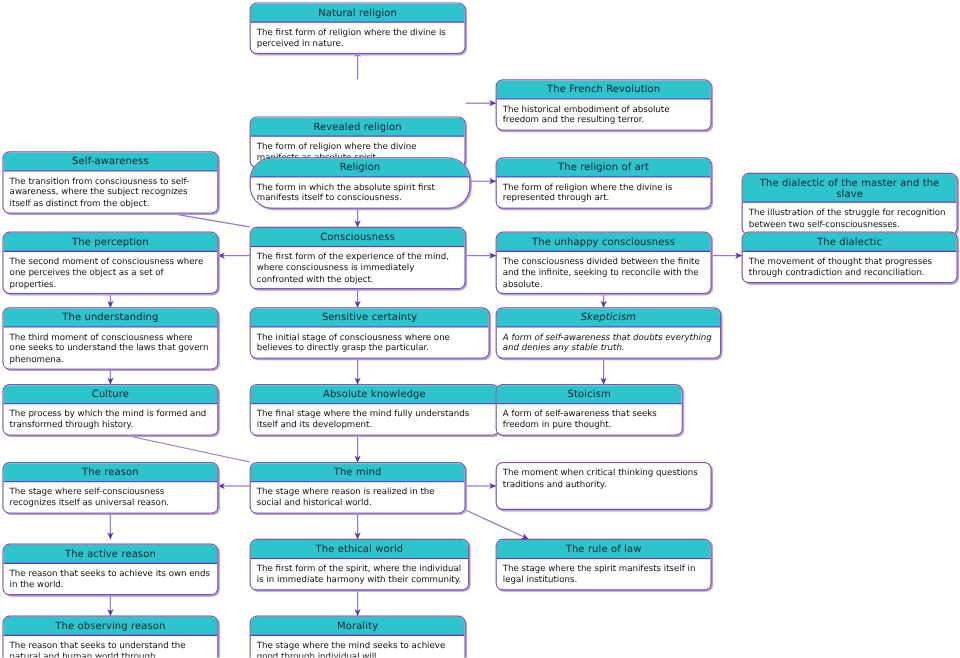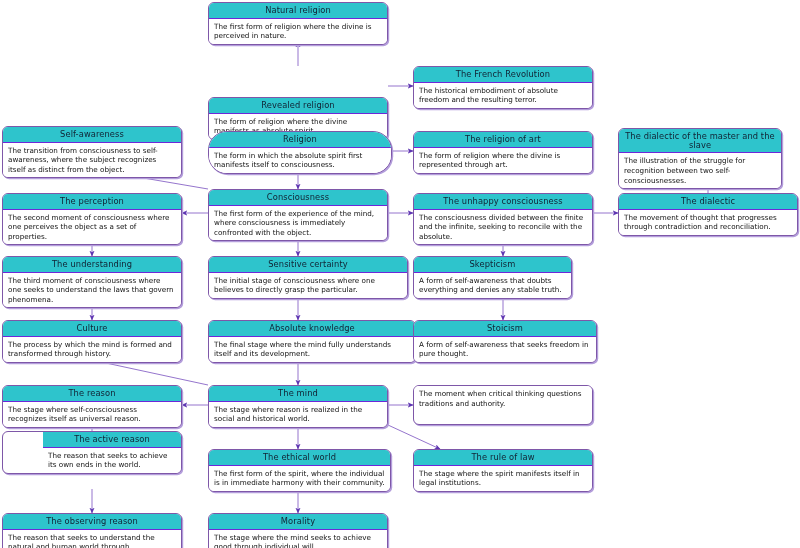--- a/index.html
+++ b/index.html
@@ -97,21 +97,21 @@
         <div class="node-desc">The transition from consciousness to self-awareness, where the subject recognizes itself as distinct from the object.</div>
       </div>
       <div class="node" style="left: 208px; top: 131px; width: 184px; min-height: 40px; border-radius: 19px;">
         <div class="node-title">Religion</div>
         <div class="node-desc">The form in which the absolute spirit first manifests itself to consciousness.</div>
       </div>
       <div class="node" style="left: 413px; top: 131px; width: 180px; min-height: 40px;">
         <div class="node-title">The religion of art</div>
         <div class="node-desc">The form of religion where the divine is represented through art.</div>
       </div>
-      <div class="node" style="left: 618px; top: 128px; width: 164px; min-height: 40px;">
+      <div class="node" style="left: 618px; top: 144px; width: 180px; min-height: 40px;">
         <div class="node-title">The dialectic of the master and the slave</div>
         <div class="node-desc">The illustration of the struggle for recognition between two self-consciousnesses.</div>
       </div>
       <div class="node" style="left: 2px; top: 193px; width: 180px; min-height: 40px;">
         <div class="node-title">The perception</div>
         <div class="node-desc">The second moment of consciousness where one perceives the object as a set of properties.</div>
       </div>
       <div class="node" style="left: 208px; top: 189px; width: 180px; min-height: 48px;">
         <div class="node-title">Consciousness</div>
         <div class="node-desc">The first form of the experience of the mind, where consciousness is immediately confronted with the object.</div>
@@ -125,48 +125,48 @@
         <div class="node-desc">The movement of thought that progresses through contradiction and reconciliation.</div>
       </div>
       <div class="node" style="left: 2px; top: 256px; width: 180px; min-height: 48px;">
         <div class="node-title">The understanding</div>
         <div class="node-desc">The third moment of consciousness where one seeks to understand the laws that govern phenomena.</div>
       </div>
       <div class="node" style="left: 208px; top: 256px; width: 200px; min-height: 40px;">
         <div class="node-title">Sensitive certainty</div>
         <div class="node-desc">The initial stage of consciousness where one believes to directly grasp the particular.</div>
       </div>
-      <div class="node" style="left: 413px; top: 256px; width: 159px; min-height: 40px;">
+      <div class="node" style="left: 413px; top: 256px; width: 188px; min-height: 40px; font-style: italic;">
         <div class="node-title">Skepticism</div>
         <div class="node-desc">A form of self-awareness that doubts everything and denies any stable truth.</div>
       </div>
       <div class="node" style="left: 2px; top: 320px; width: 180px; min-height: 40px;">
         <div class="node-title">Culture</div>
         <div class="node-desc">The process by which the mind is formed and transformed through history.</div>
       </div>
       <div class="node" style="left: 208px; top: 320px; width: 208px; min-height: 40px;">
         <div class="node-title">Absolute knowledge</div>
         <div class="node-desc">The final stage where the mind fully understands itself and its development.</div>
       </div>
-      <div class="node" style="left: 413px; top: 320px; width: 184px; min-height: 40px;">
+      <div class="node" style="left: 413px; top: 320px; width: 156px; min-height: 40px;">
         <div class="node-title">Stoicism</div>
         <div class="node-desc">A form of self-awareness that seeks freedom in pure thought.</div>
       </div>
       <div class="node" style="left: 2px; top: 385px; width: 180px; min-height: 40px;">
         <div class="node-title">The reason</div>
         <div class="node-desc">The stage where self-consciousness recognizes itself as universal reason.</div>
       </div>
       <div class="node" style="left: 208px; top: 385px; width: 180px; min-height: 40px;">
         <div class="node-title">The mind</div>
         <div class="node-desc">The stage where reason is realized in the social and historical world.</div>
       </div>
       <div class="node" style="left: 413px; top: 385px; width: 180px; min-height: 40px;">
         <div class="node-desc">The moment when critical thinking questions traditions and authority.</div>
       </div>
-      <div class="node" style="left: 2px; top: 431px; width: 180px; min-height: 40px; padding-left: 40px;">
+      <div class="node" style="left: 2px; top: 453px; width: 180px; min-height: 40px;">
         <div class="node-title">The active reason</div>
         <div class="node-desc">The reason that seeks to achieve its own ends in the world.</div>
       </div>
       <div class="node" style="left: 208px; top: 449px; width: 183px; min-height: 40px;">
         <div class="node-title">The ethical world</div>
         <div class="node-desc">The first form of the spirit, where the individual is in immediate harmony with their community.</div>
       </div>
       <div class="node" style="left: 413px; top: 449px; width: 180px; min-height: 40px;">
         <div class="node-title">The rule of law</div>
         <div class="node-desc">The stage where the spirit manifests itself in legal institutions.</div>

